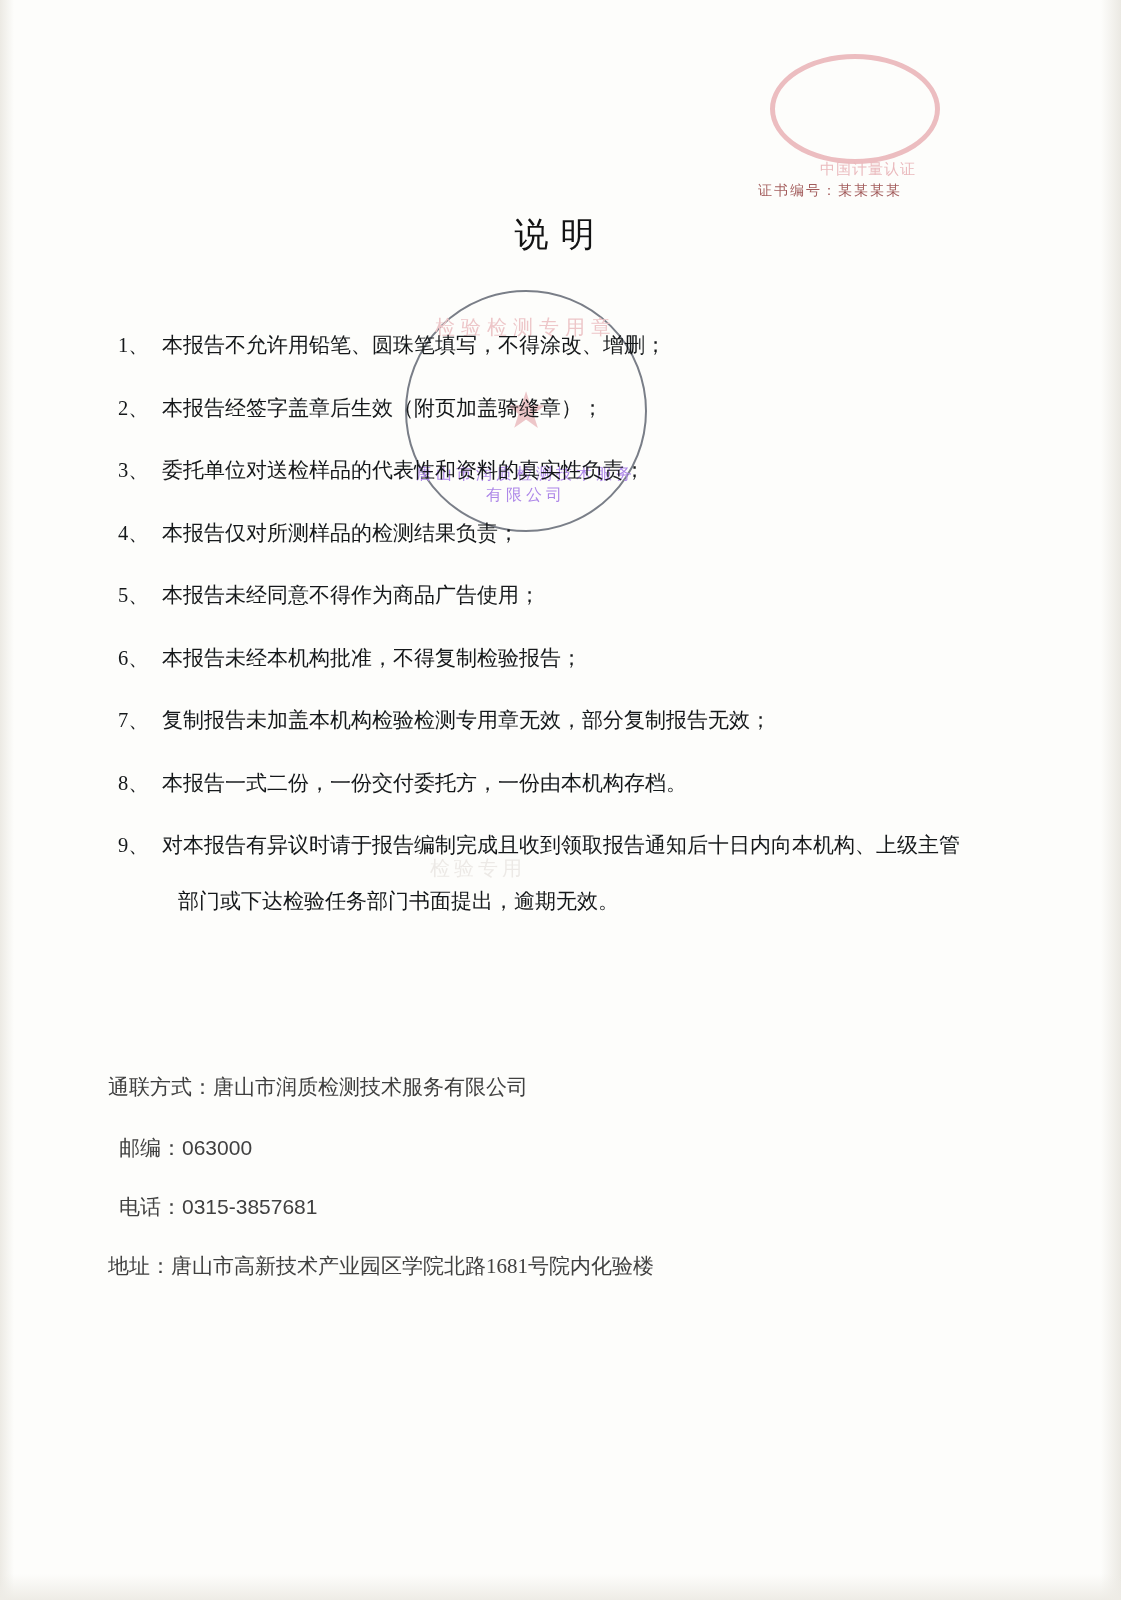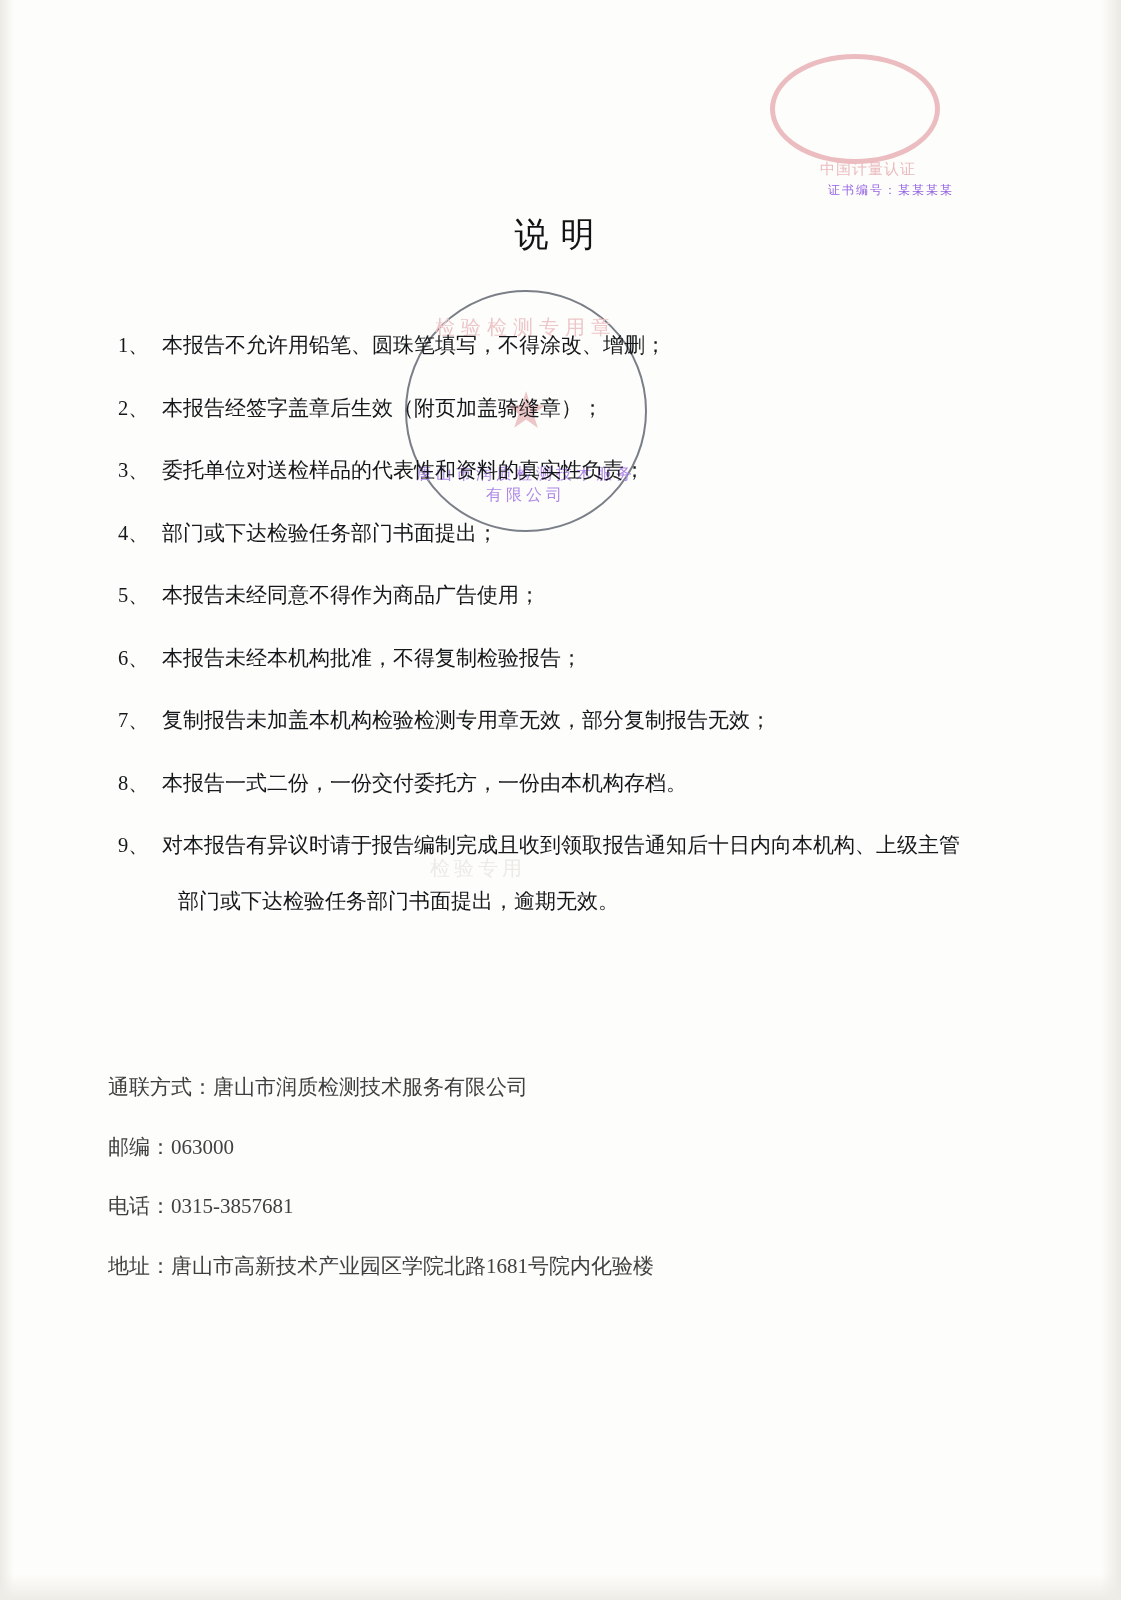--- a/index.html
+++ b/index.html
@@ -79,24 +79,24 @@
     font-size: 15px;
     letter-spacing: 1px;
     color: #e3a0a6;
     font-family: "Liberation Sans", sans-serif;
   }
   .stamp-am .cn2 {
     position: absolute;
     left: 16px;
     top: 134px;
     width: 196px;
-    text-align: right;
-    font-size: 12px;
+    text-align: left;
+    font-size: 14px;
     letter-spacing: 2px;
-    color: #6d28d9;
+    color: #7f1d1d;
     font-family: "Liberation Sans", sans-serif;
   }
 
   .stamp-round {
     position: absolute;
     left: 405px;
     top: 290px;
     width: 238px;
     height: 238px;
     border: 2px solid #0f172a;
@@ -195,21 +195,22 @@
     top: 1072px;
     width: 880px;
   }
   .contact .row {
     font-size: 21px;
     line-height: 1.5;
     margin-bottom: 28px;
     color: #404040;
   }
   .contact .row.mono-tail {
-    font-family: Liberation Serif, serif;
+    font-family: Liberation Sans, sans-serif;
+    margin-left: 11px;
   }
 </style>
 </head>
 <body>
 
 <div class="page">
 
   <div class="paper-edge-left"></div>
   <div class="paper-edge-right"></div>
   <div class="paper-edge-bottom"></div>
@@ -242,21 +243,21 @@
       <span class="txt">本报告经签字盖章后生效（附页加盖骑缝章）；</span>
     </div>
 
     <div class="clause">
       <span class="num">3、</span>
       <span class="txt">委托单位对送检样品的代表性和资料的真实性负责；</span>
     </div>
 
     <div class="clause">
       <span class="num">4、</span>
-      <span class="txt">部门或下达检验任务部门书面提出；</span>
+      <span class="txt">本报告仅对所测样品的检测结果负责；</span>
     </div>
 
     <div class="clause">
       <span class="num">5、</span>
       <span class="txt">本报告未经同意不得作为商品广告使用；</span>
     </div>
 
     <div class="clause">
       <span class="num">6、</span>
       <span class="txt">本报告未经本机构批准，不得复制检验报告；</span>

